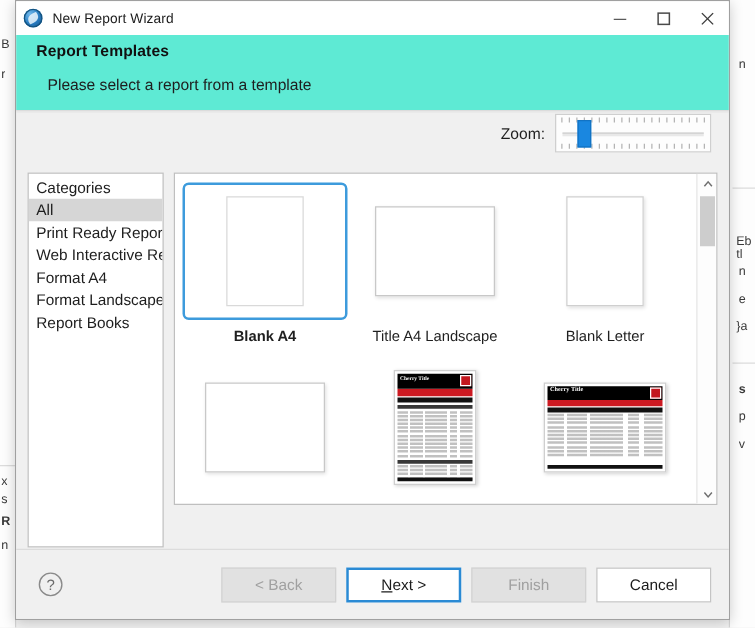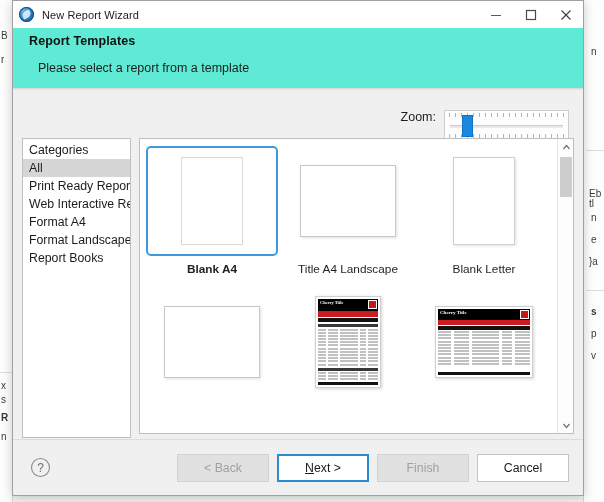--- a/index.html
+++ b/index.html
@@ -127,22 +127,22 @@
   .dlg-body {
     flex: 1 1 auto;
     background: #f0f0f0;
     position: relative;
     border-top: 1px solid #e4e4e4;
   }
 
   
   .zoom-row {
     position: absolute;
-    right: 14px; top: 20px;
-    display: flex; align-items: flex-start;
+    right: 14px; top: 1px;
+    display: flex; align-items: center;
     gap: 8px;
   }
   .zoom-label {
     font-size: 12.5px;
     color: #1e1e1e;
   }
   .zoom-slider {
     width: 125px; height: 31px;
     background: #fdfdfd;
     border: 1px solid #cfcfcf;
@@ -190,21 +190,21 @@
     overflow: hidden;
   }
   .cat-item.selected {
     background: #d6d6d6;
   }
 
   
   .templates {
     position: absolute;
     left: 126px; top: 48px;
-    right: 9px; height: 296px;
+    right: 9px; height: 266px;
     background: #ffffff;
     border: 1px solid #bfbfbf;
     box-sizing: border-box;
     overflow: hidden;
   }
   .tpl-viewport {
     position: absolute;
     left: 0; top: 0; right: 17px; bottom: 0;
     overflow: hidden;
   }

